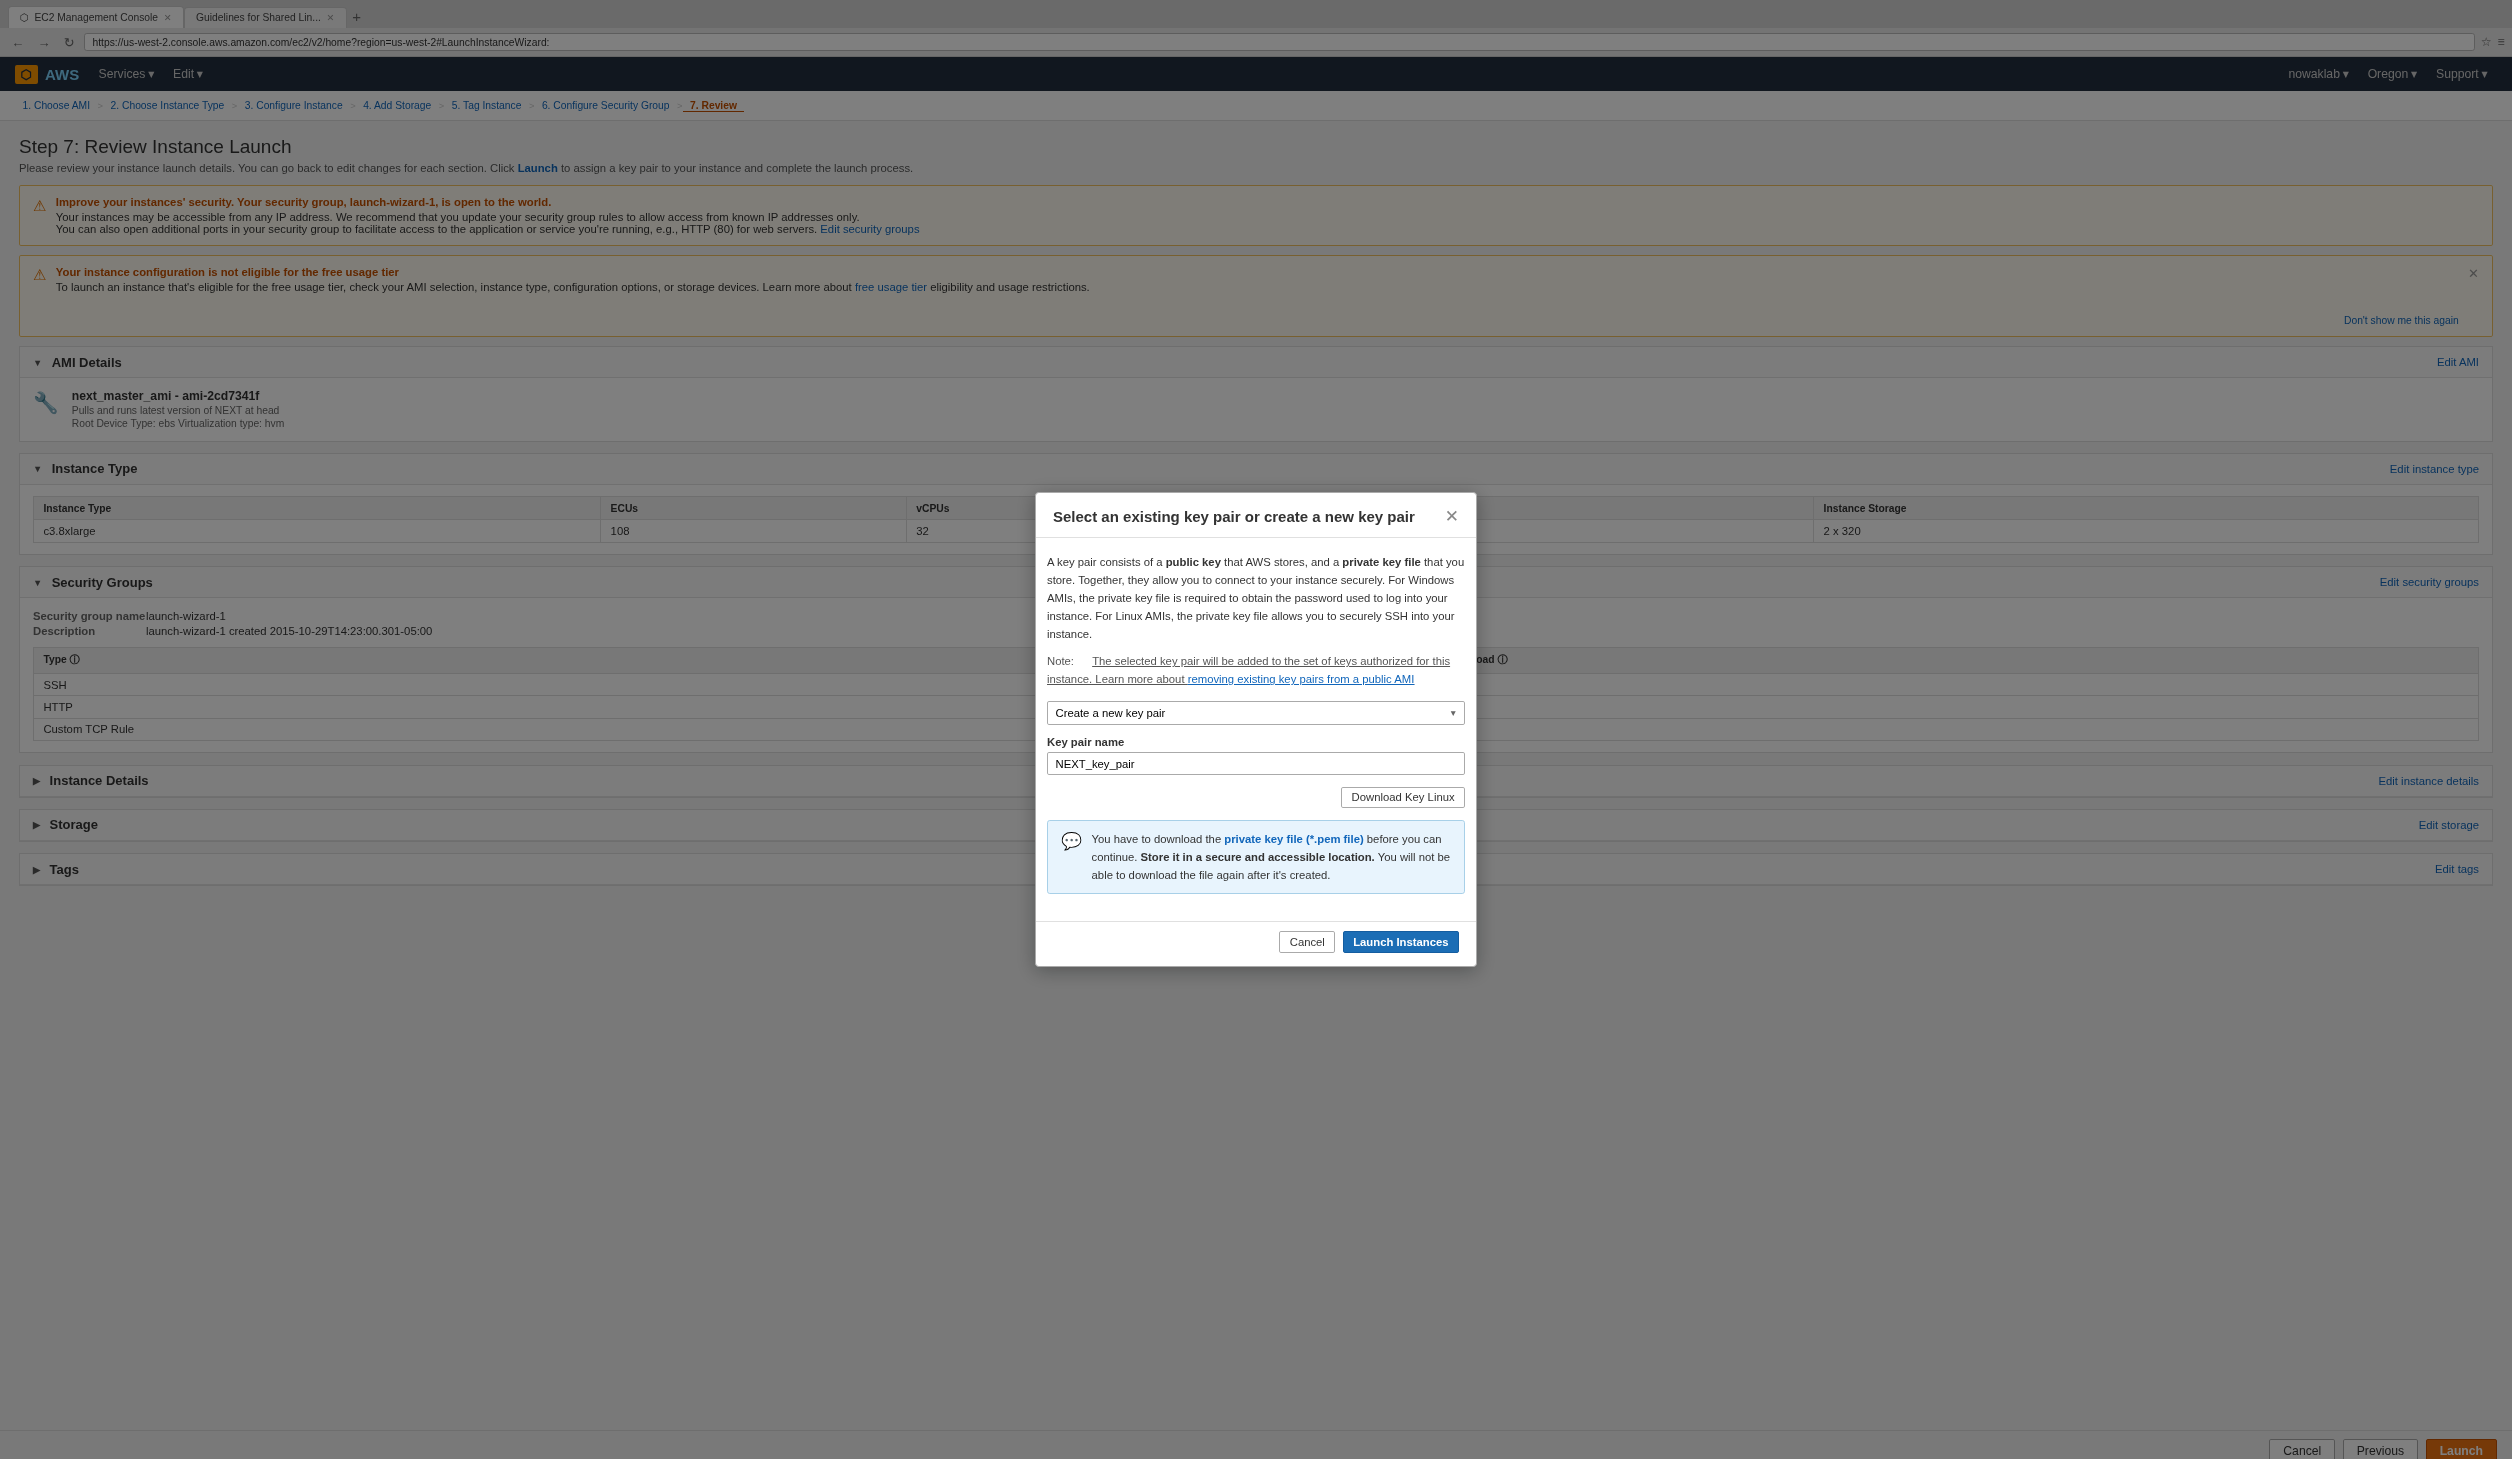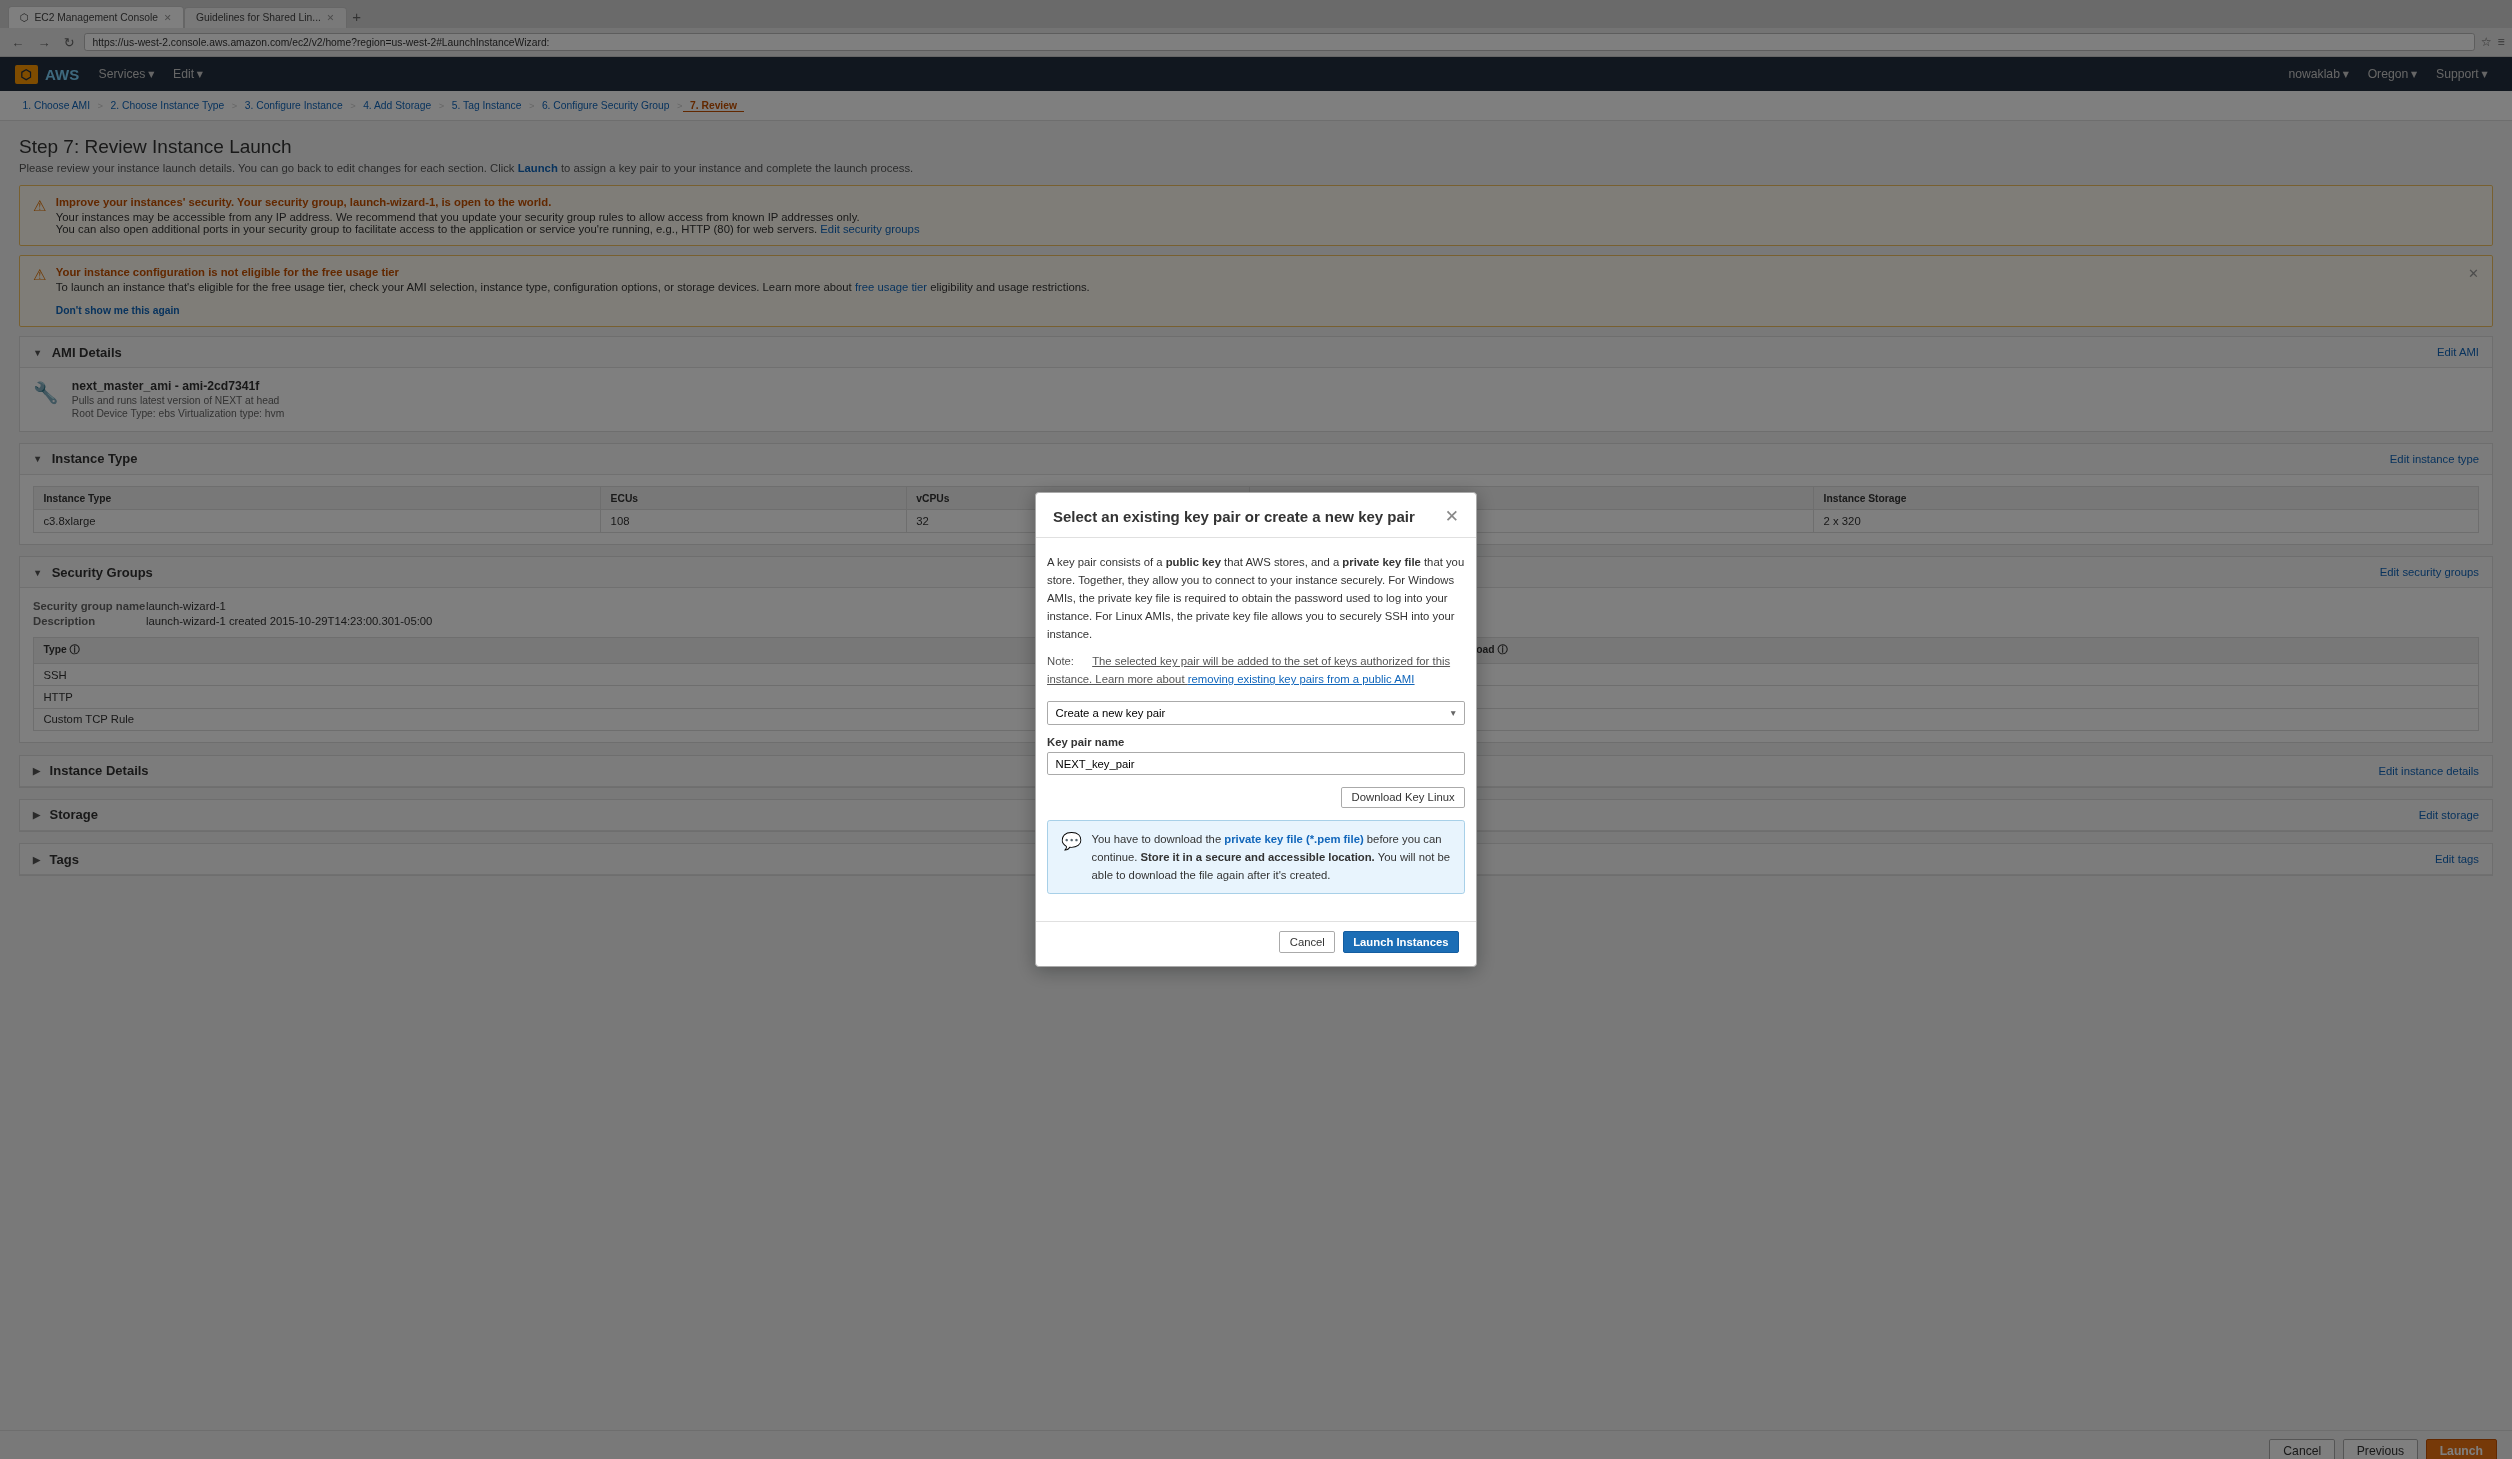--- a/index.html
+++ b/index.html
@@ -39,21 +39,21 @@
     .page-subtitle b { font-weight: bold; }
 
     
     .alert { border: 0.9px solid; border-radius: 1.9px; padding: 9.4px 13px; margin-bottom: 9.4px; display: flex; gap: 9.4px; align-items: flex-start; }
     .alert-warning { background: #fffbf0; border-color: #f0c060; }
     .alert-warning .alert-icon { color: #e07000; font-size: 15px; margin-top: 0.9px; }
     .alert-text { font-size: 11.3px; color: #333; flex: 1; }
     .alert-text .alert-title { font-weight: bold; color: #c55000; margin-bottom: 3.8px; }
     .alert-text a { color: #1166bb; }
     .alert-close { color: #999; cursor: pointer; font-size: 13px; align-self: flex-start; }
-    .alert-dont-show { font-size: 10.3px; color: #1166bb; cursor: pointer; margin-top: 12px; font-weight: bold; }
+    .alert-dont-show { text-align: right; font-size: 10.3px; color: #1166bb; cursor: pointer; margin-top: 22px; }
 
     
     .section { background: #fff; border: 0.9px solid #ddd; margin-bottom: 11.3px; }
     .section-header { background: #f8f8f8; border-bottom: 0.9px solid #e0e0e0; padding: 7.5px 13px; display: flex; align-items: center; justify-content: space-between; cursor: pointer; }
     .section-title { font-size: 13px; font-weight: bold; color: #333; display: flex; align-items: center; gap: 5.6px; }
     .section-toggle { color: #555; font-size: 9.4px; }
     .section-edit { font-size: 11.3px; color: #1166bb; cursor: pointer; }
     .section-body { padding: 11.3px 13px; }
 
     

